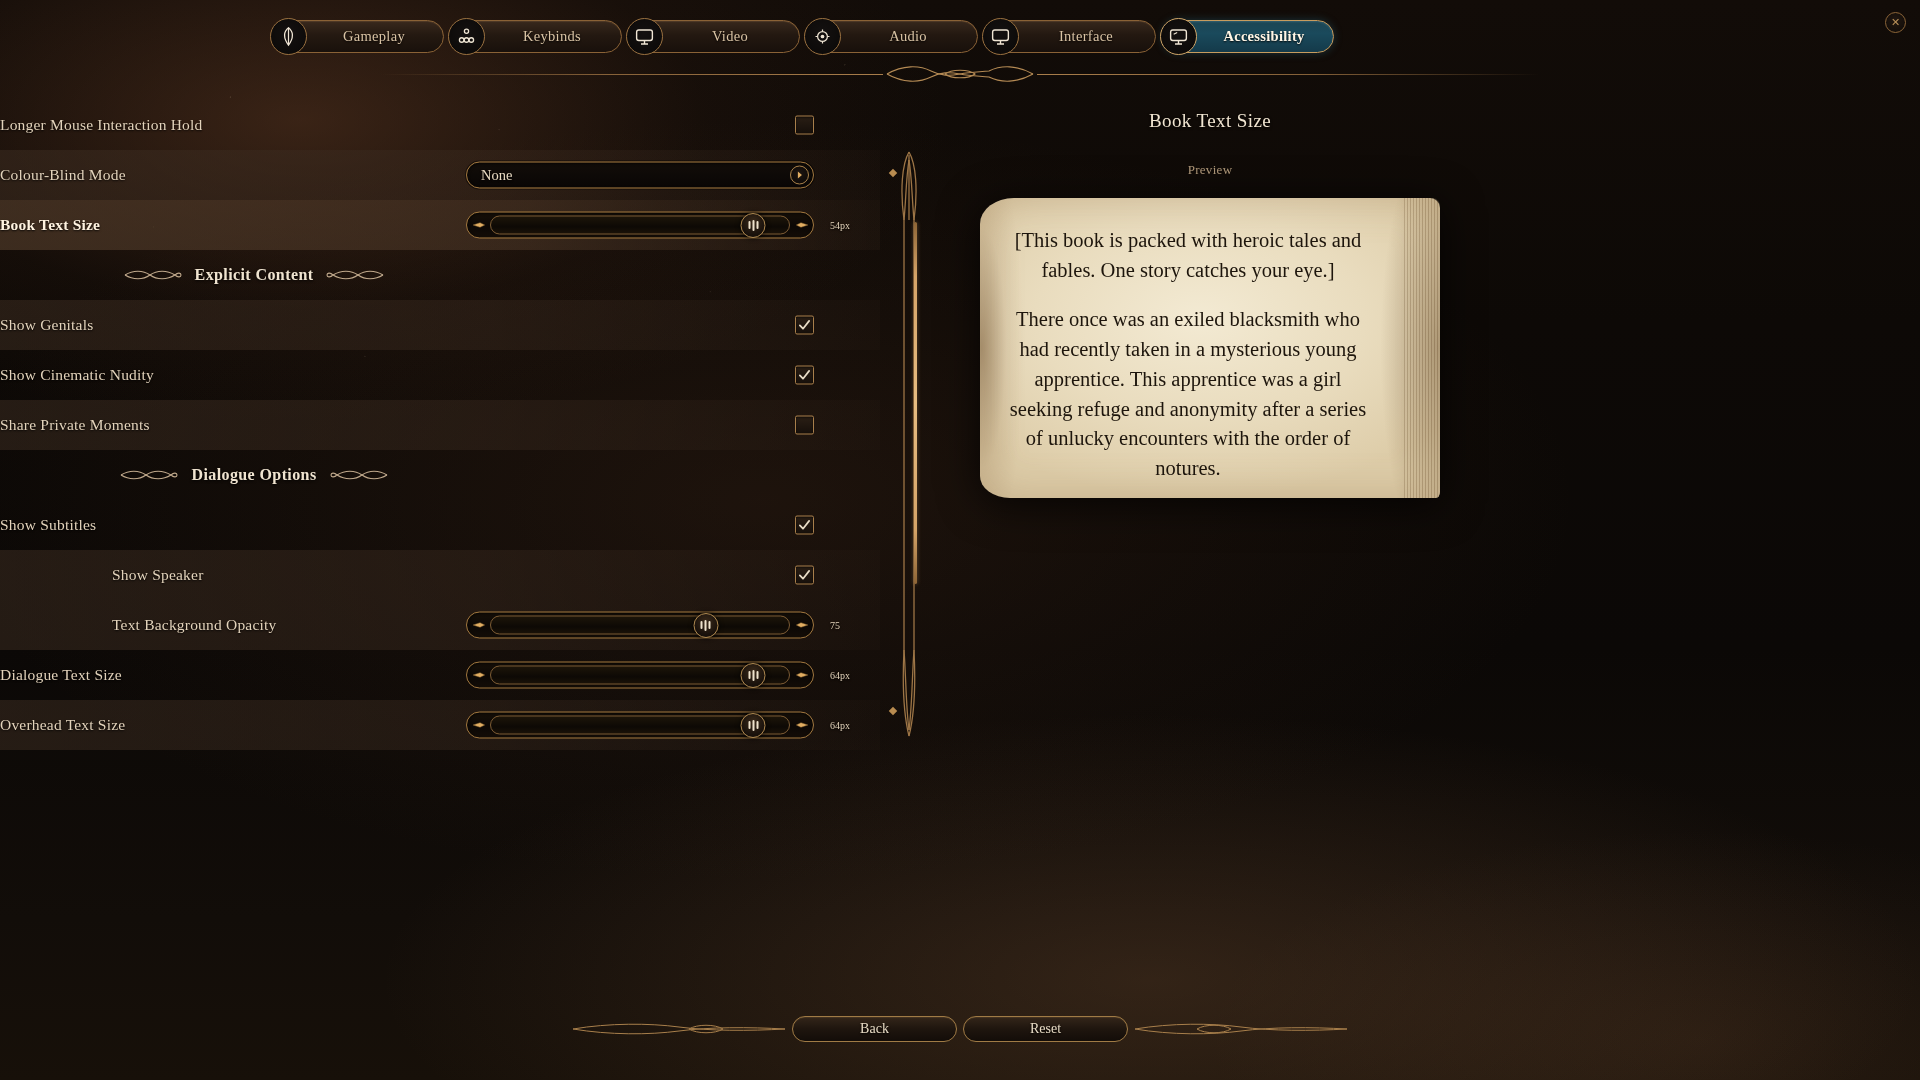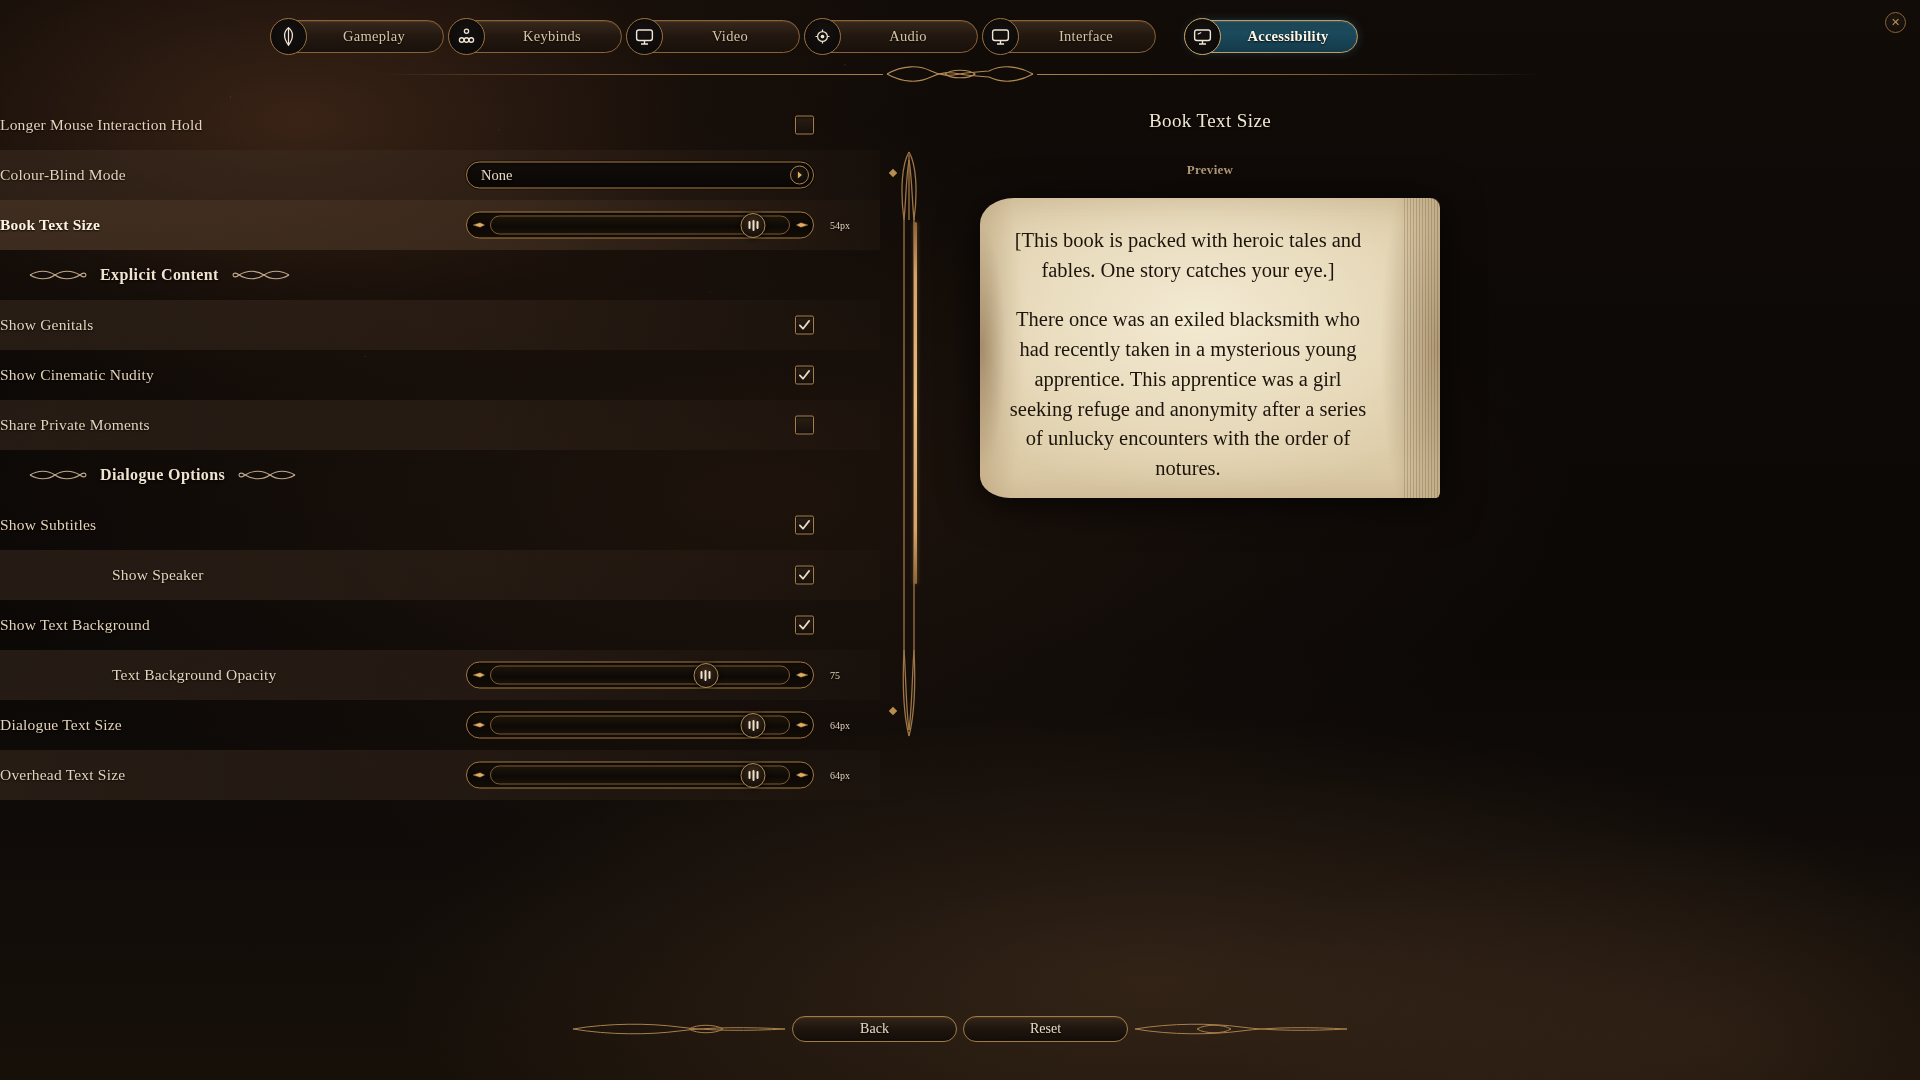--- a/index.html
+++ b/index.html
@@ -134,21 +134,21 @@
     color: #e3d3bb;
     letter-spacing: 0.2px;
     text-shadow: 0 1px 2px rgba(0,0,0,0.85);
     white-space: nowrap;
   }
   .row.highlight .row-label { color: #fff3e0; font-weight: bold; }
 
   
   .section-head {
     height: 50px;
-    display: flex; align-items: center; 
+    display: flex; align-items: center; justify-content: center;
     padding-right: 400px;
     padding-left: 28px;
   }
   .section-head .sh-text {
     font-size: 16px; font-weight: bold;
     color: #f0e4d0;
     letter-spacing: 0.4px;
     text-shadow: 0 1px 3px rgba(0,0,0,0.9);
     margin: 0 12px;
   }
@@ -281,21 +281,20 @@
     font-size: 19px;
     color: #f2e6d2;
     letter-spacing: 0.4px;
     text-shadow: 0 1px 3px rgba(0,0,0,0.9);
   }
   .preview-sub {
     margin-top: 30px;
     font-size: 13px;
     color: #b39b7c;
     letter-spacing: 0.3px;
-    font-weight: bold;
   }
   .book {
     position: relative;
     margin: 20px auto 0;
     width: 460px; height: 300px;
     overflow: hidden;
     filter: drop-shadow(0 6px 20px rgba(0,0,0,0.75));
   }
   .book-page {
     position: absolute; left: 0; top: 0;
@@ -420,21 +419,21 @@
         </div>
         <div class="tab-icon">
           <svg viewBox="0 0 24 24">
             <g fill="none" stroke="#efe5d4" stroke-width="1.6">
               <rect x="3" y="4.5" width="18" height="12" rx="2.5"></rect>
               <path d="M12 16.5 L 12 20 M 8 20.5 L 16 20.5"></path>
             </g>
           </svg>
         </div>
       </div>
-      <div class="tab active" style="z-index: 5; margin-left: 24px;">
+      <div class="tab active" style="z-index: 5;">
         <div class="tab-body">
           <span class="tab-label">Accessibility</span>
         </div>
         <div class="tab-icon">
           <svg viewBox="0 0 24 24">
             <g fill="none" stroke="#efe5d4" stroke-width="1.6">
               <rect x="3" y="4.5" width="18" height="12" rx="2.5"></rect>
               <path d="M12 16.5 L 12 20 M 8 20.5 L 16 20.5"></path>
               <path d="M6.5 9.5 L 10.5 7.3" stroke-width="1.3"></path>
             </g>
@@ -575,30 +574,20 @@
         <div class="control cb">
           <div class="checkbox checked">
             <svg class="tick" viewBox="0 0 14 14">
               <path d="M2 7.4 L 5.4 11 L 12 2.6" fill="none" stroke="#e8dcc6" stroke-width="1.9" stroke-linecap="round" stroke-linejoin="round"></path>
             </svg>
           </div>
         </div>
       </div>
       <div class="row sub alt">
         <span class="row-label">Show Speaker</span>
-        <div class="control cb">
-          <div class="checkbox checked">
-            <svg class="tick" viewBox="0 0 14 14">
-              <path d="M2 7.4 L 5.4 11 L 12 2.6" fill="none" stroke="#e8dcc6" stroke-width="1.9" stroke-linecap="round" stroke-linejoin="round"></path>
-            </svg>
-          </div>
-        </div>
-      </div>
-      <div class="row">
-        <span class="row-label">Show Text Background</span>
         <div class="control cb">
           <div class="checkbox checked">
             <svg class="tick" viewBox="0 0 14 14">
               <path d="M2 7.4 L 5.4 11 L 12 2.6" fill="none" stroke="#e8dcc6" stroke-width="1.9" stroke-linecap="round" stroke-linejoin="round"></path>
             </svg>
           </div>
         </div>
       </div>
       <div class="row sub alt">
         <span class="row-label">Text Background Opacity</span>

